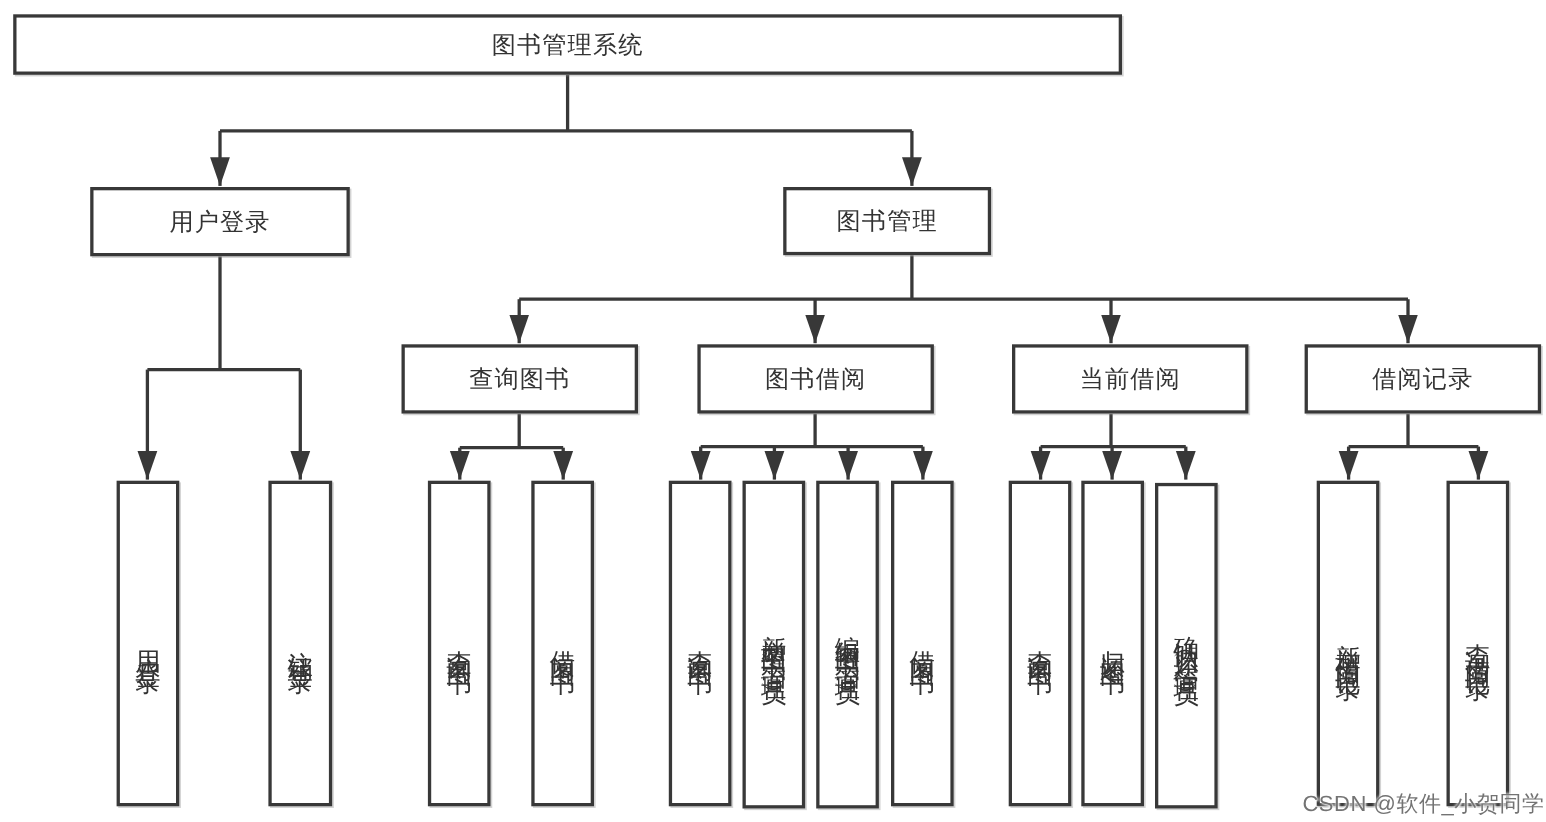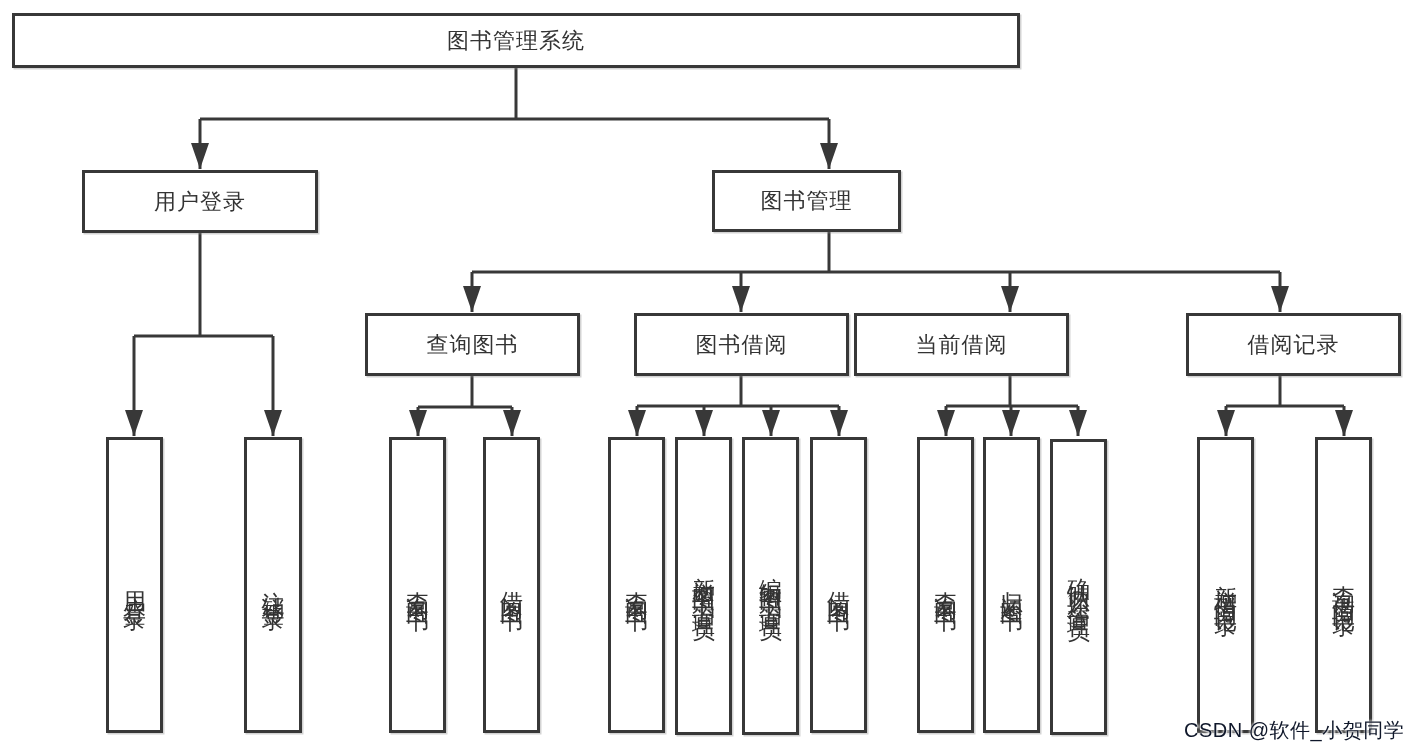--- a/index.html
+++ b/index.html
@@ -12,21 +12,21 @@
     position:absolute;background:#ffffff;border:3px solid #383838;
     box-sizing:border-box;display:flex;align-items:center;justify-content:center;
     z-index:1;box-shadow:1.5px 1.5px 0 rgba(140,140,140,0.38);
   }
   .h-node{font-size:22px;letter-spacing:1px;white-space:nowrap;}
   .v-node .vtxt{
     writing-mode:vertical-rl;text-orientation:mixed;
     font-size:23px;letter-spacing:6px;line-height:1.25;
   }
   .watermark{
-    position:absolute;z-index:3;font-size:20px;color:#0f172a;letter-spacing:0.5px;
+    position:absolute;z-index:3;font-size:20px;color:#737373;letter-spacing:0.5px;
     text-shadow:0 0 3px #ffffff,0 0 3px #ffffff,1px 1px 2px #ffffff;white-space:nowrap;
   }
 </style>
 </head>
 <body>
 
 <div class="stage">
 
   <svg class="lines" width="1405" height="747" viewBox="0 0 1405 747">
     <defs>
@@ -88,21 +88,21 @@
   <div class="node h-node" style="left:712px;top:170px;width:189px;height:62px;">
     <span>图书管理</span>
   </div>
 
   <div class="node h-node" style="left:365px;top:313px;width:215px;height:63px;">
     <span>查询图书</span>
   </div>
   <div class="node h-node" style="left:634px;top:313px;width:215px;height:63px;">
     <span>图书借阅</span>
   </div>
-  <div class="node h-node" style="left:854px;top:313px;width:215px;height:63px;">
+  <div class="node h-node" style="left:920px;top:313px;width:215px;height:63px;">
     <span>当前借阅</span>
   </div>
   <div class="node h-node" style="left:1173px;top:313px;width:215px;height:63px;margin-left:13px;">
     <span>借阅记录</span>
   </div>
 
   <div class="node v-node" style="left:106px;top:437px;width:57px;height:296px;">
     <span class="vtxt">用户登录</span>
   </div>
   <div class="node v-node" style="left:244px;top:437px;width:58px;height:296px;">

